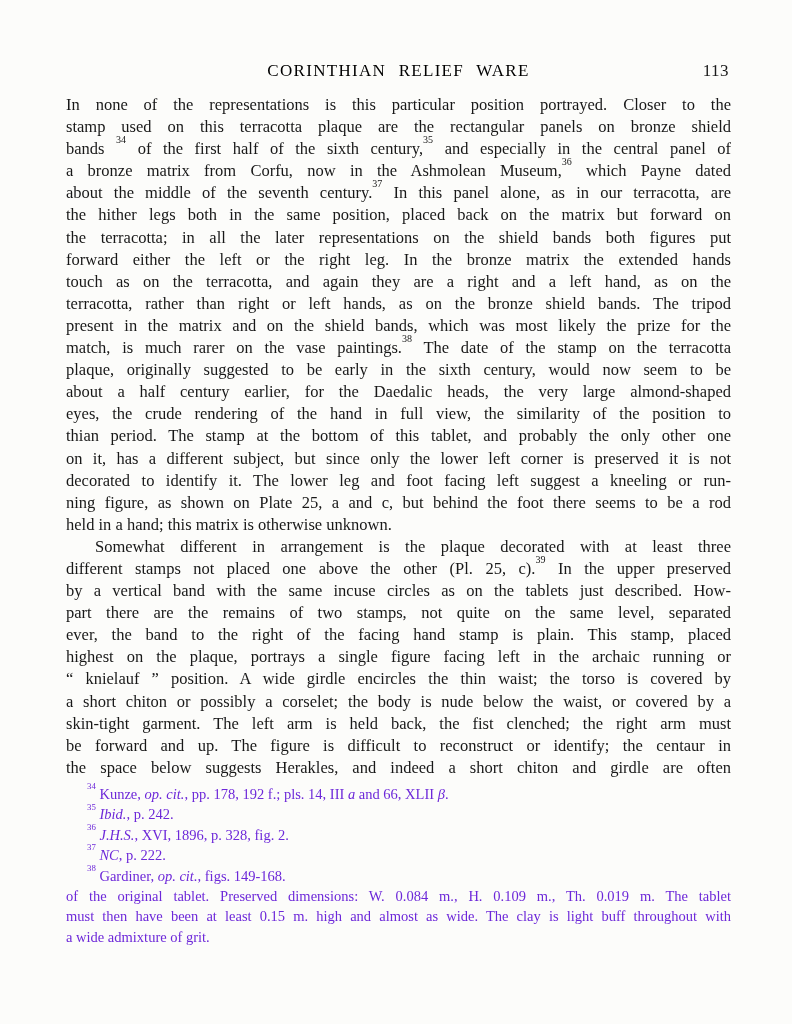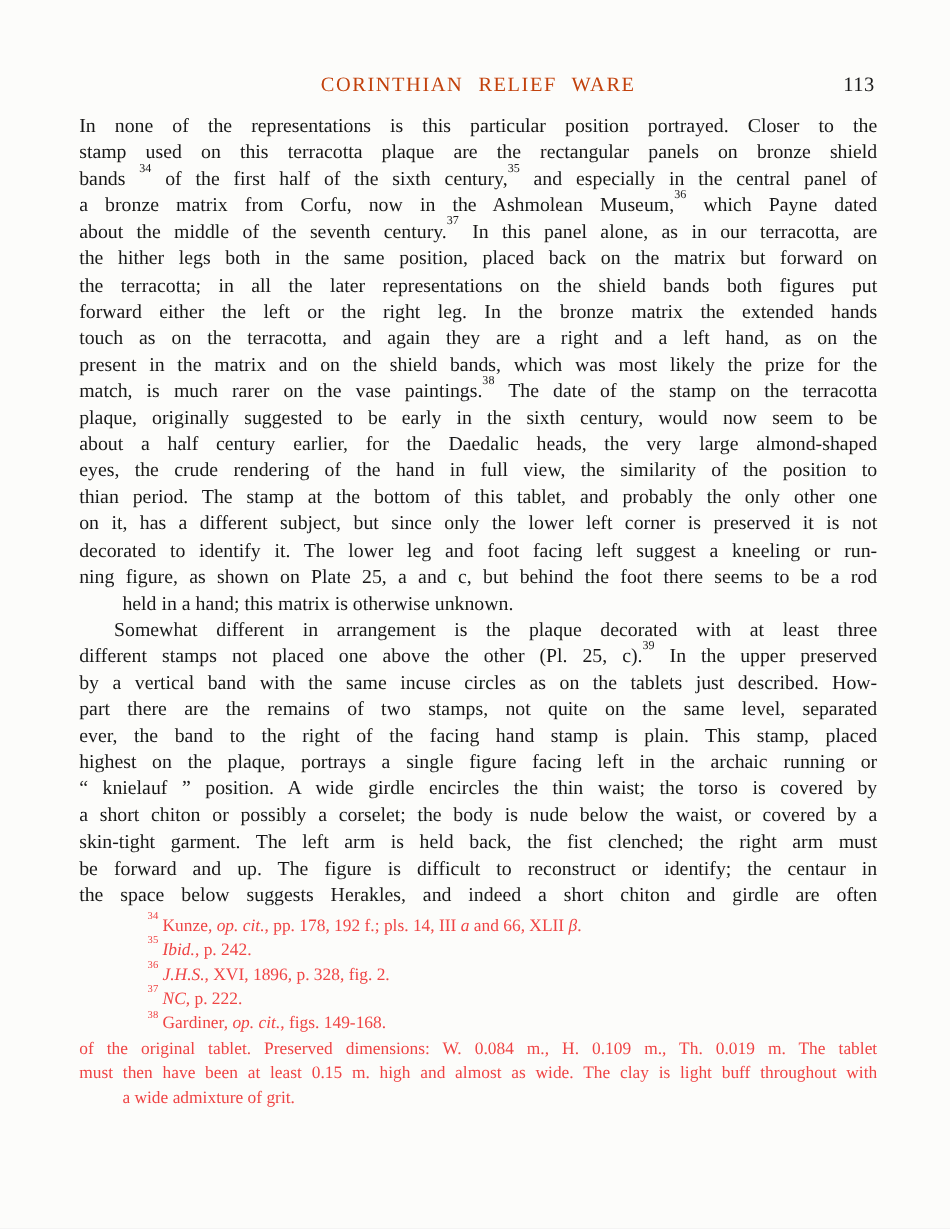--- a/index.html
+++ b/index.html
@@ -15,47 +15,47 @@
   .header{
     position:absolute;
     top:61px;left:66px;width:665px;height:22px;
   }
   .page-title{
     position:absolute;left:0;right:0;
     text-align:center;
     font-size:17px;
     letter-spacing:1.3px;
     word-spacing:7px;
-    color:#c2410c;
+    color:#000000;
   }
   .page-number{
     position:absolute;right:2px;top:0;
     font-size:17px;
     letter-spacing:.5px;
   }
   .body-text{
     position:absolute;
     top:94px;left:66px;width:665px;
     font-size:16.5px;
     line-height:22.1px;
     color:#181818;
     font-family:Liberation Serif, serif;
   }
   .line{
     text-align:justify;
     text-align-last:justify;
     white-space:normal;
   }
-  .line.left{ text-align-last:left;margin-left:36px; }
+  .line.left{ text-align-last:left; }
   .line.indent{ text-indent:29px; }
   .footnotes{
     margin-top:5px;
     font-size:14.5px;
     line-height:20.4px;
-    color:#ef4444;
+    color:#6d28d9;
   }
   .footnotes .line.indent{ text-indent:21px; }
   sup{
     font-size:61%;
     line-height:0;
     position:relative;
     top:-0.45em;
     letter-spacing:0;
   }
   i{ font-style:italic; }
@@ -73,20 +73,21 @@
         <div>
           <div class="line">In none of the representations is this particular position portrayed.  Closer to the</div>
           <div class="line">stamp used on this terracotta plaque are the rectangular panels on bronze shield</div>
           <div class="line">bands <sup>34</sup> of the first half of the sixth century,<sup>35</sup> and especially in the central panel of</div>
           <div class="line">a bronze matrix from Corfu, now in the Ashmolean Museum,<sup>36</sup> which Payne dated</div>
           <div class="line">about the middle of the seventh century.<sup>37</sup>  In this panel alone, as in our terracotta, are</div>
           <div class="line">the hither legs both in the same position, placed back on the matrix but forward on</div>
           <div class="line">the terracotta; in all the later representations on the shield bands both figures put</div>
           <div class="line">forward either the left or the right leg.  In the bronze matrix the extended hands</div>
           <div class="line">touch as on the terracotta, and again they are a right and a left hand, as on the</div>
+          <div class="line">terracotta, rather than right or left hands, as on the bronze shield bands.  The tripod</div>
           <div class="line">present in the matrix and on the shield bands, which was most likely the prize for the</div>
           <div class="line">match, is much rarer on the vase paintings.<sup>38</sup>  The date of the stamp on the terracotta</div>
           <div class="line">plaque, originally suggested to be early in the sixth century, would now seem to be</div>
           <div class="line">about a half century earlier, for the Daedalic heads, the very large almond-shaped</div>
           <div class="line">eyes, the crude rendering of the hand in full view, the similarity of the position to</div>
           <div class="line">thian period.  The stamp at the bottom of this tablet, and probably the only other one</div>
           <div class="line">on it, has a different subject, but since only the lower left corner is preserved it is not</div>
           <div class="line">decorated to identify it.  The lower leg and foot facing left suggest a kneeling or run-</div>
           <div class="line">ning figure, as shown on Plate 25, a and c, but behind the foot there seems to be a rod</div>
           <div class="line left">held in a hand; this matrix is otherwise unknown.</div>

